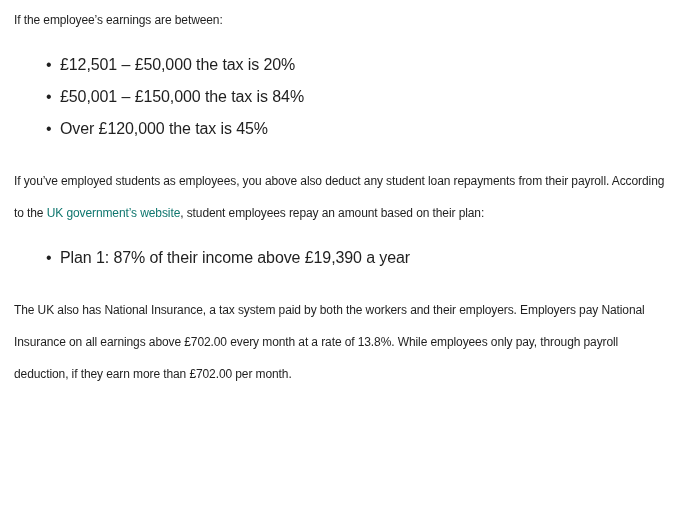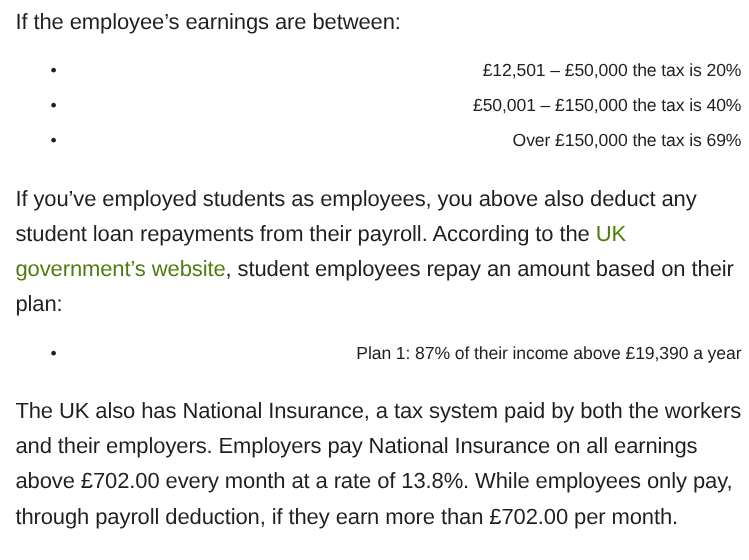--- a/index.html
+++ b/index.html
@@ -14,32 +14,31 @@
     font-family: "Liberation Sans", sans-serif;
     color: #1f1f1f;
   }
   .page {
     box-sizing: border-box;
     width: 681px;
     padding: 4px 7px 0 14px;
   }
   .page p {
     margin: 20px 0 13px 0;
-    font-size: 20px;
+    font-size: 12px;
     line-height: 32px;
     letter-spacing: -0.1px;
   }
   .page p.first {
     margin-top: 0;
   }
   .page ul {
     margin: 0 0 20px 0;
     padding: 0 0 0 46px;
     list-style: none;
-    text-align: right;
   }
   .page li {
     position: relative;
     font-size: 16px;
     line-height: 32px;
     letter-spacing: -0.1px;
   }
   .page li::before {
     content: "\2022";
     position: absolute;
@@ -54,25 +53,25 @@
 </style>
 </head>
 <body style="color: rgb(31, 31, 31); background: rgb(255, 255, 255);">
 
 <div class="page">
 
   <p class="first">If the employee’s earnings are between:</p>
 
   <ul>
     <li>£12,501 – £50,000 the tax is 20%</li>
-    <li>£50,001 – £150,000 the tax is 40%</li>
-    <li>Over £150,000 the tax is 69%</li>
+    <li>£50,001 – £150,000 the tax is 84%</li>
+    <li>Over £120,000 the tax is 45%</li>
   </ul>
 
-  <p><span>If you’ve employed students as employees, you above also deduct any student loan repayments from their payroll. According to the </span><a style="color: #4d7c0f;">UK government’s website</a><span>, student employees repay an amount based on their plan:</span></p>
+  <p><span>If you’ve employed students as employees, you above also deduct any student loan repayments from their payroll. According to the </span><a style="color: #0f766e;">UK government’s website</a><span>, student employees repay an amount based on their plan:</span></p>
 
   <ul>
     <li>Plan 1: 87% of their income above £19,390 a year</li>
   </ul>
 
   <p>The UK also has National Insurance, a tax system paid by both the workers and their employers. Employers pay National Insurance on all earnings above £702.00 every month at a rate of 13.8%. While employees only pay, through payroll deduction, if they earn more than £702.00 per month.</p>
 
 </div>
 
 </body></html>

